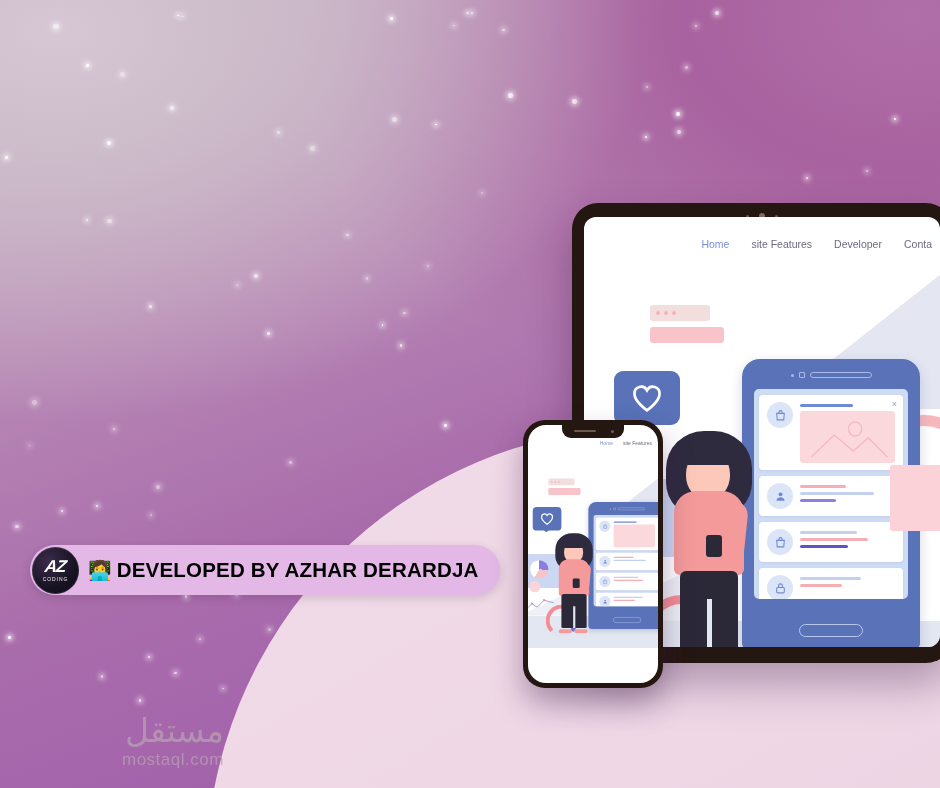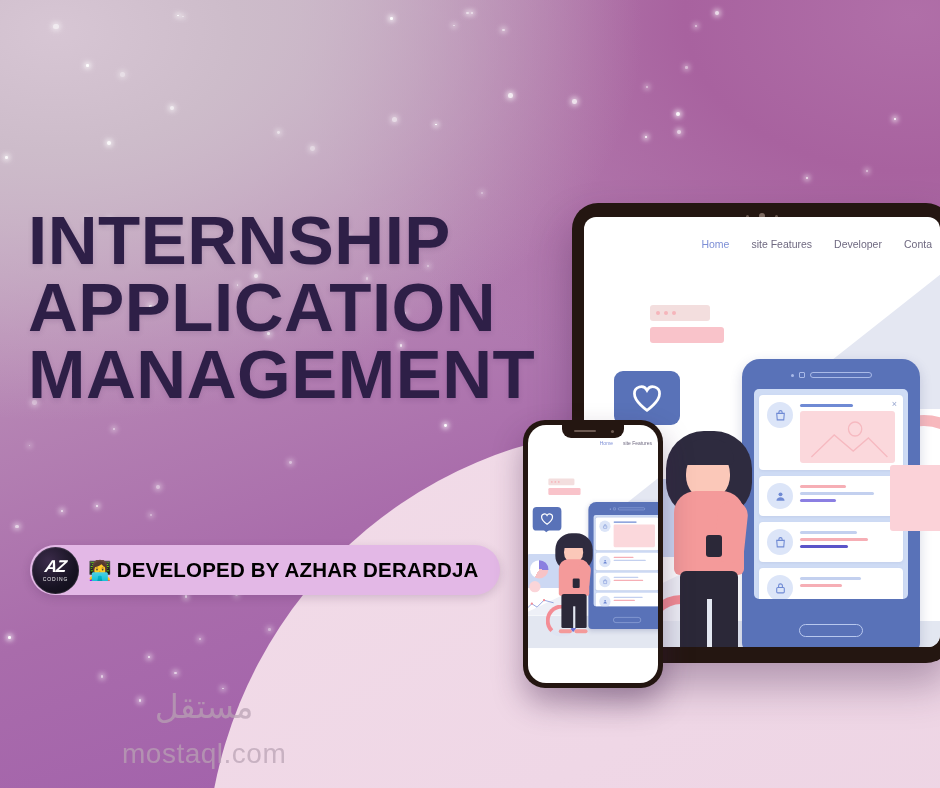--- a/index.html
+++ b/index.html
@@ -188,22 +188,22 @@
   .i-pinkbar{position:absolute;left:56px;top:62px;width:74px;height:16px;background:#f9c3ca;border-radius:3px;}
   .i-greybar{position:absolute;left:56px;top:40px;width:60px;height:16px;background:#f3dede;border-radius:3px;
     display:flex;align-items:center;gap:4px;padding-left:6px;}
   .i-greybar i{width:4px;height:4px;border-radius:50%;background:#f6b5bb;}
   .i-pinkcircle{position:absolute;left:12px;top:276px;width:26px;height:26px;border-radius:50%;background:#fbd5d9;}
   .i-wave{position:absolute;left:2px;top:316px;width:70px;height:30px;}
 
   
   .wm{position:absolute;left:122px;bottom:18px;text-align:center;color:#b9a3b4;opacity:.72;
       pointer-events:none;}
-  .wm .ar{font-size:33px;letter-spacing:1px;line-height:1;}
-  .wm .en{font-size:28px;letter-spacing:.5px;margin-top:15px;}
+  .wm .ar{font-size:33px;letter-spacing:1px;line-height:1;text-align:right;}
+  .wm .en{font-size:17px;letter-spacing:.5px;margin-top:3px;}
 </style>
 </head>
 <body>
 
 <div class="poster">
 
   <div class="sparkles" id="sparkles">
       <div class="sp" style="left: 466.2px; top: 11.6px; height: 2.9px; width: 2.9px; opacity: 0.64;"></div>
       <div class="sp" style="left: 138.5px; top: 699.3px; height: 2.7px; width: 2.7px; opacity: 0.76;"></div>
       <div class="sp" style="left: 184.6px; top: 594.9px; height: 2.9px; width: 2.9px; opacity: 0.74;"></div>
@@ -268,23 +268,20 @@
       <div class="sp" style="left: 675.5px; top: 111.5px; height: 4px; width: 4px; opacity: 0.94;"></div>
       <div class="sp" style="left: 268.4px; top: 628.4px; height: 2.7px; width: 2.7px; opacity: 0.48;"></div>
       <div class="sp" style="left: 310.4px; top: 145.9px; height: 4.9px; width: 4.9px; opacity: 0.51;"></div>
       <div class="sp" style="left: 120px; top: 71.8px; height: 5.3px; width: 5.3px; opacity: 0.48;"></div>
       <div class="sp" style="left: 7.9px; top: 635.9px; height: 2.7px; width: 2.7px; opacity: 0.97;"></div>
       <div class="sp" style="left: 865.5px; top: 169.9px; height: 2.4px; width: 2.4px; opacity: 0.63;"></div>
     </div>
 
   <div class="blob"></div>
 
-  <div class="headline">INTERNSHIP
-APPLICATION
-MANAGEMENT</div>
 
   <div class="badge">
     <div class="logo">
       <span class="lz">AZ</span>
       <span class="lc">CODING</span>
     </div>
     <span class="emoji">👩‍💻</span>
     <span class="btext">DEVELOPED BY AZHAR DERARDJA</span>
   </div>
 

